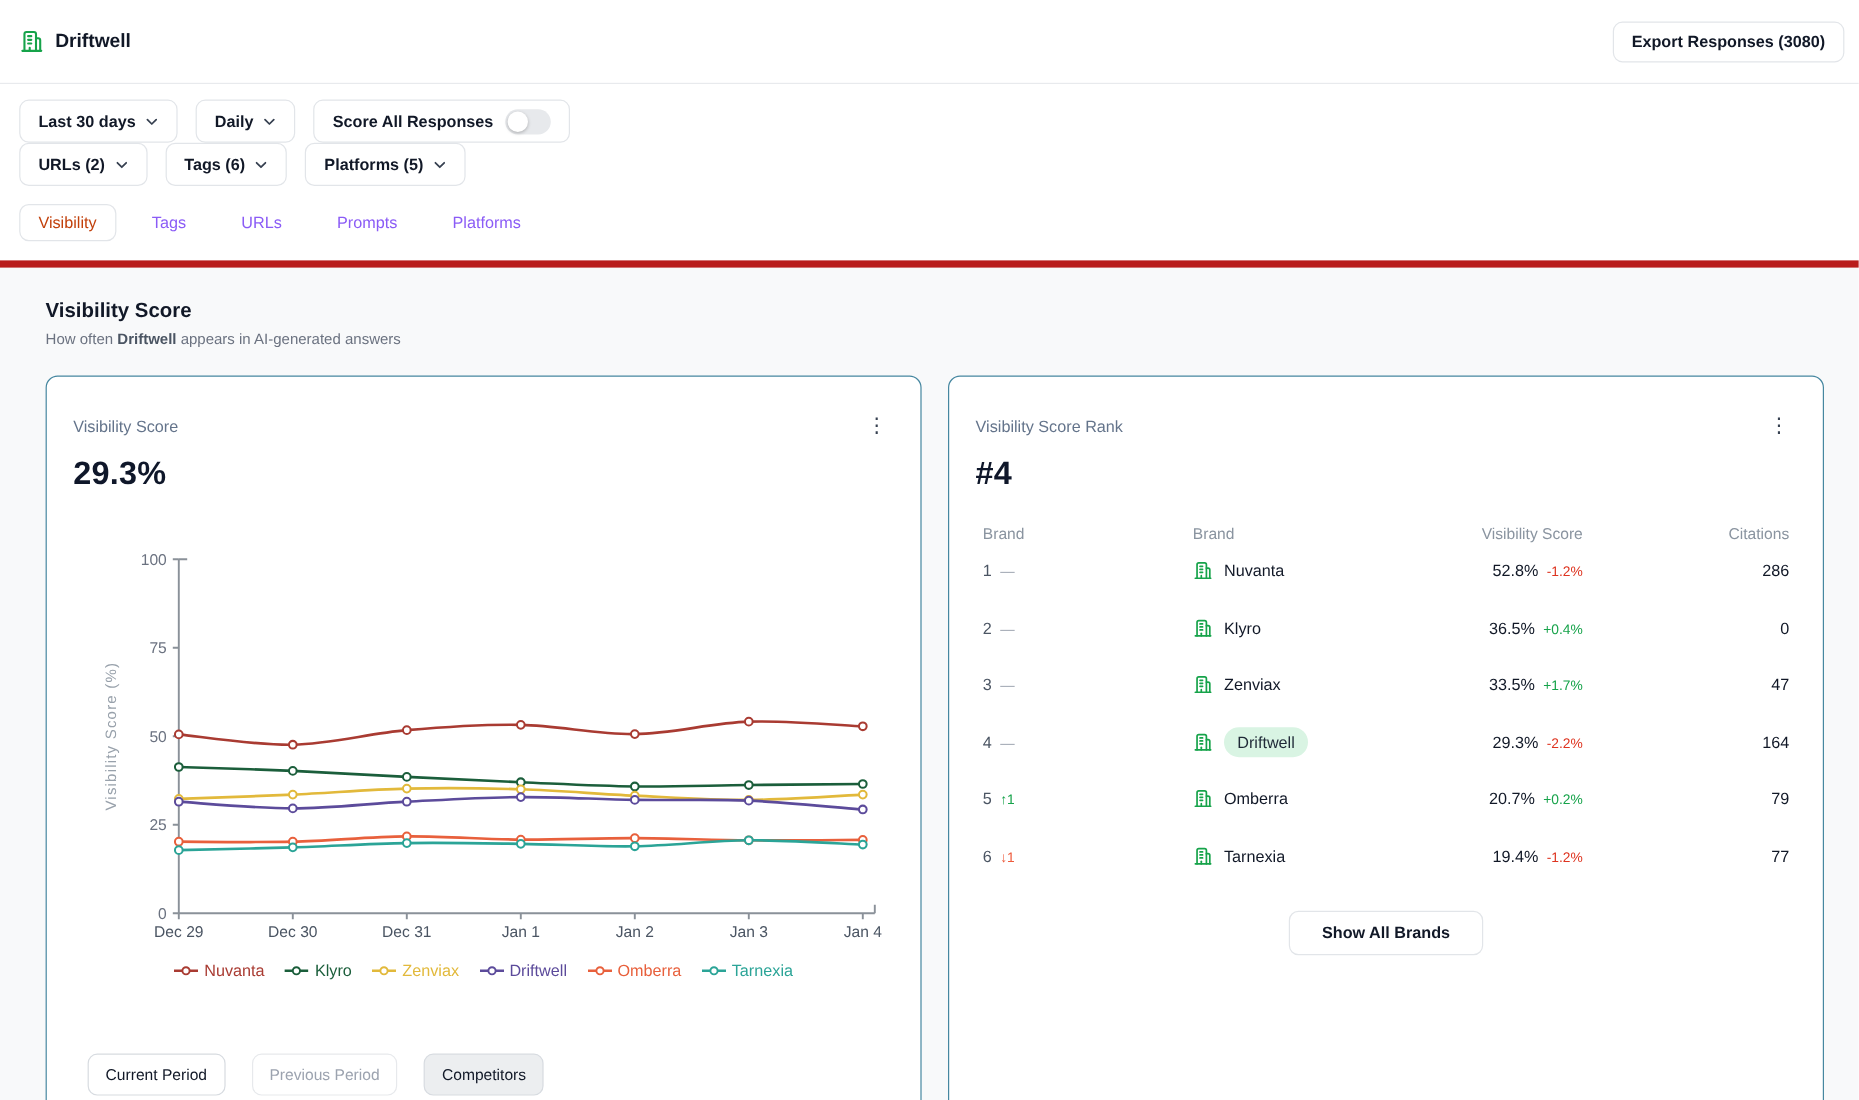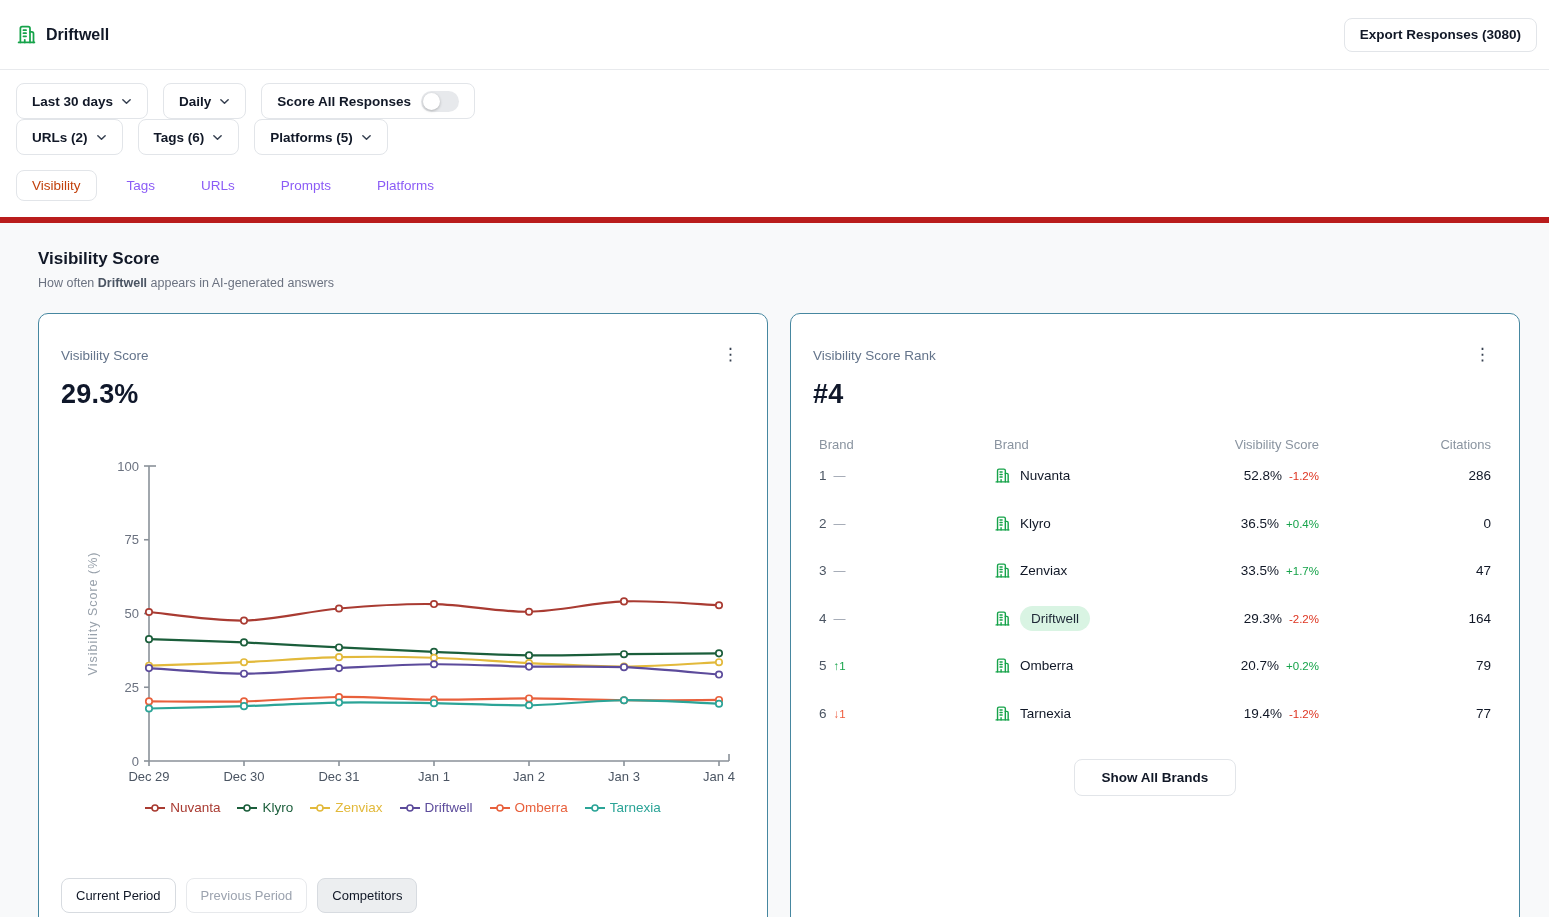--- a/index.html
+++ b/index.html
@@ -63,21 +63,21 @@
     padding: 2px 6px; font-family: "Liberation Sans", sans-serif;
   }
   .big-value { font-size: 27px; font-weight: 700; color: #0f172a; margin-top: 16px; letter-spacing: .2px; }
   
   .chart-area { margin-top: 42px; }
   .legend { display: flex; justify-content: center; gap: 17px; margin-top: 8px; }
   .legend-item { display: inline-flex; align-items: center; gap: 5px; font-size: 13.5px; cursor: pointer; }
   .card-footer { margin-top: auto; display: flex; gap: 10px; padding-bottom: 2px; }
   .fbtn {
     padding: 9px 14px; border-radius: 8px; border: 1px solid #d7dbe0; background: #fff;
-    font-size: 13px; color: #111827; cursor: pointer; font-family: "Liberation Sans", sans-serif;
+    font-size: 13px; color: #111827; cursor: pointer; font-family: "Liberation Sans", sans-serif; margin-left: 12px;
   }
   .fbtn.muted { color: #9ca3af; border-color: #e7e9ec; }
   .fbtn.filled { background: #eceef0; border-color: #d7dbe0; font-weight: 500; }
   
   .rank-table { margin-top: 27px; }
   .t-head, .t-row {
     display: grid; grid-template-columns: 175px 1fr 185px 172px; align-items: center;
   }
   .t-head { color: #8a94a0; font-size: 13px; padding: 0 6px; }
   .t-row { height: 47.5px; font-size: 13.5px; padding: 0 6px; }

